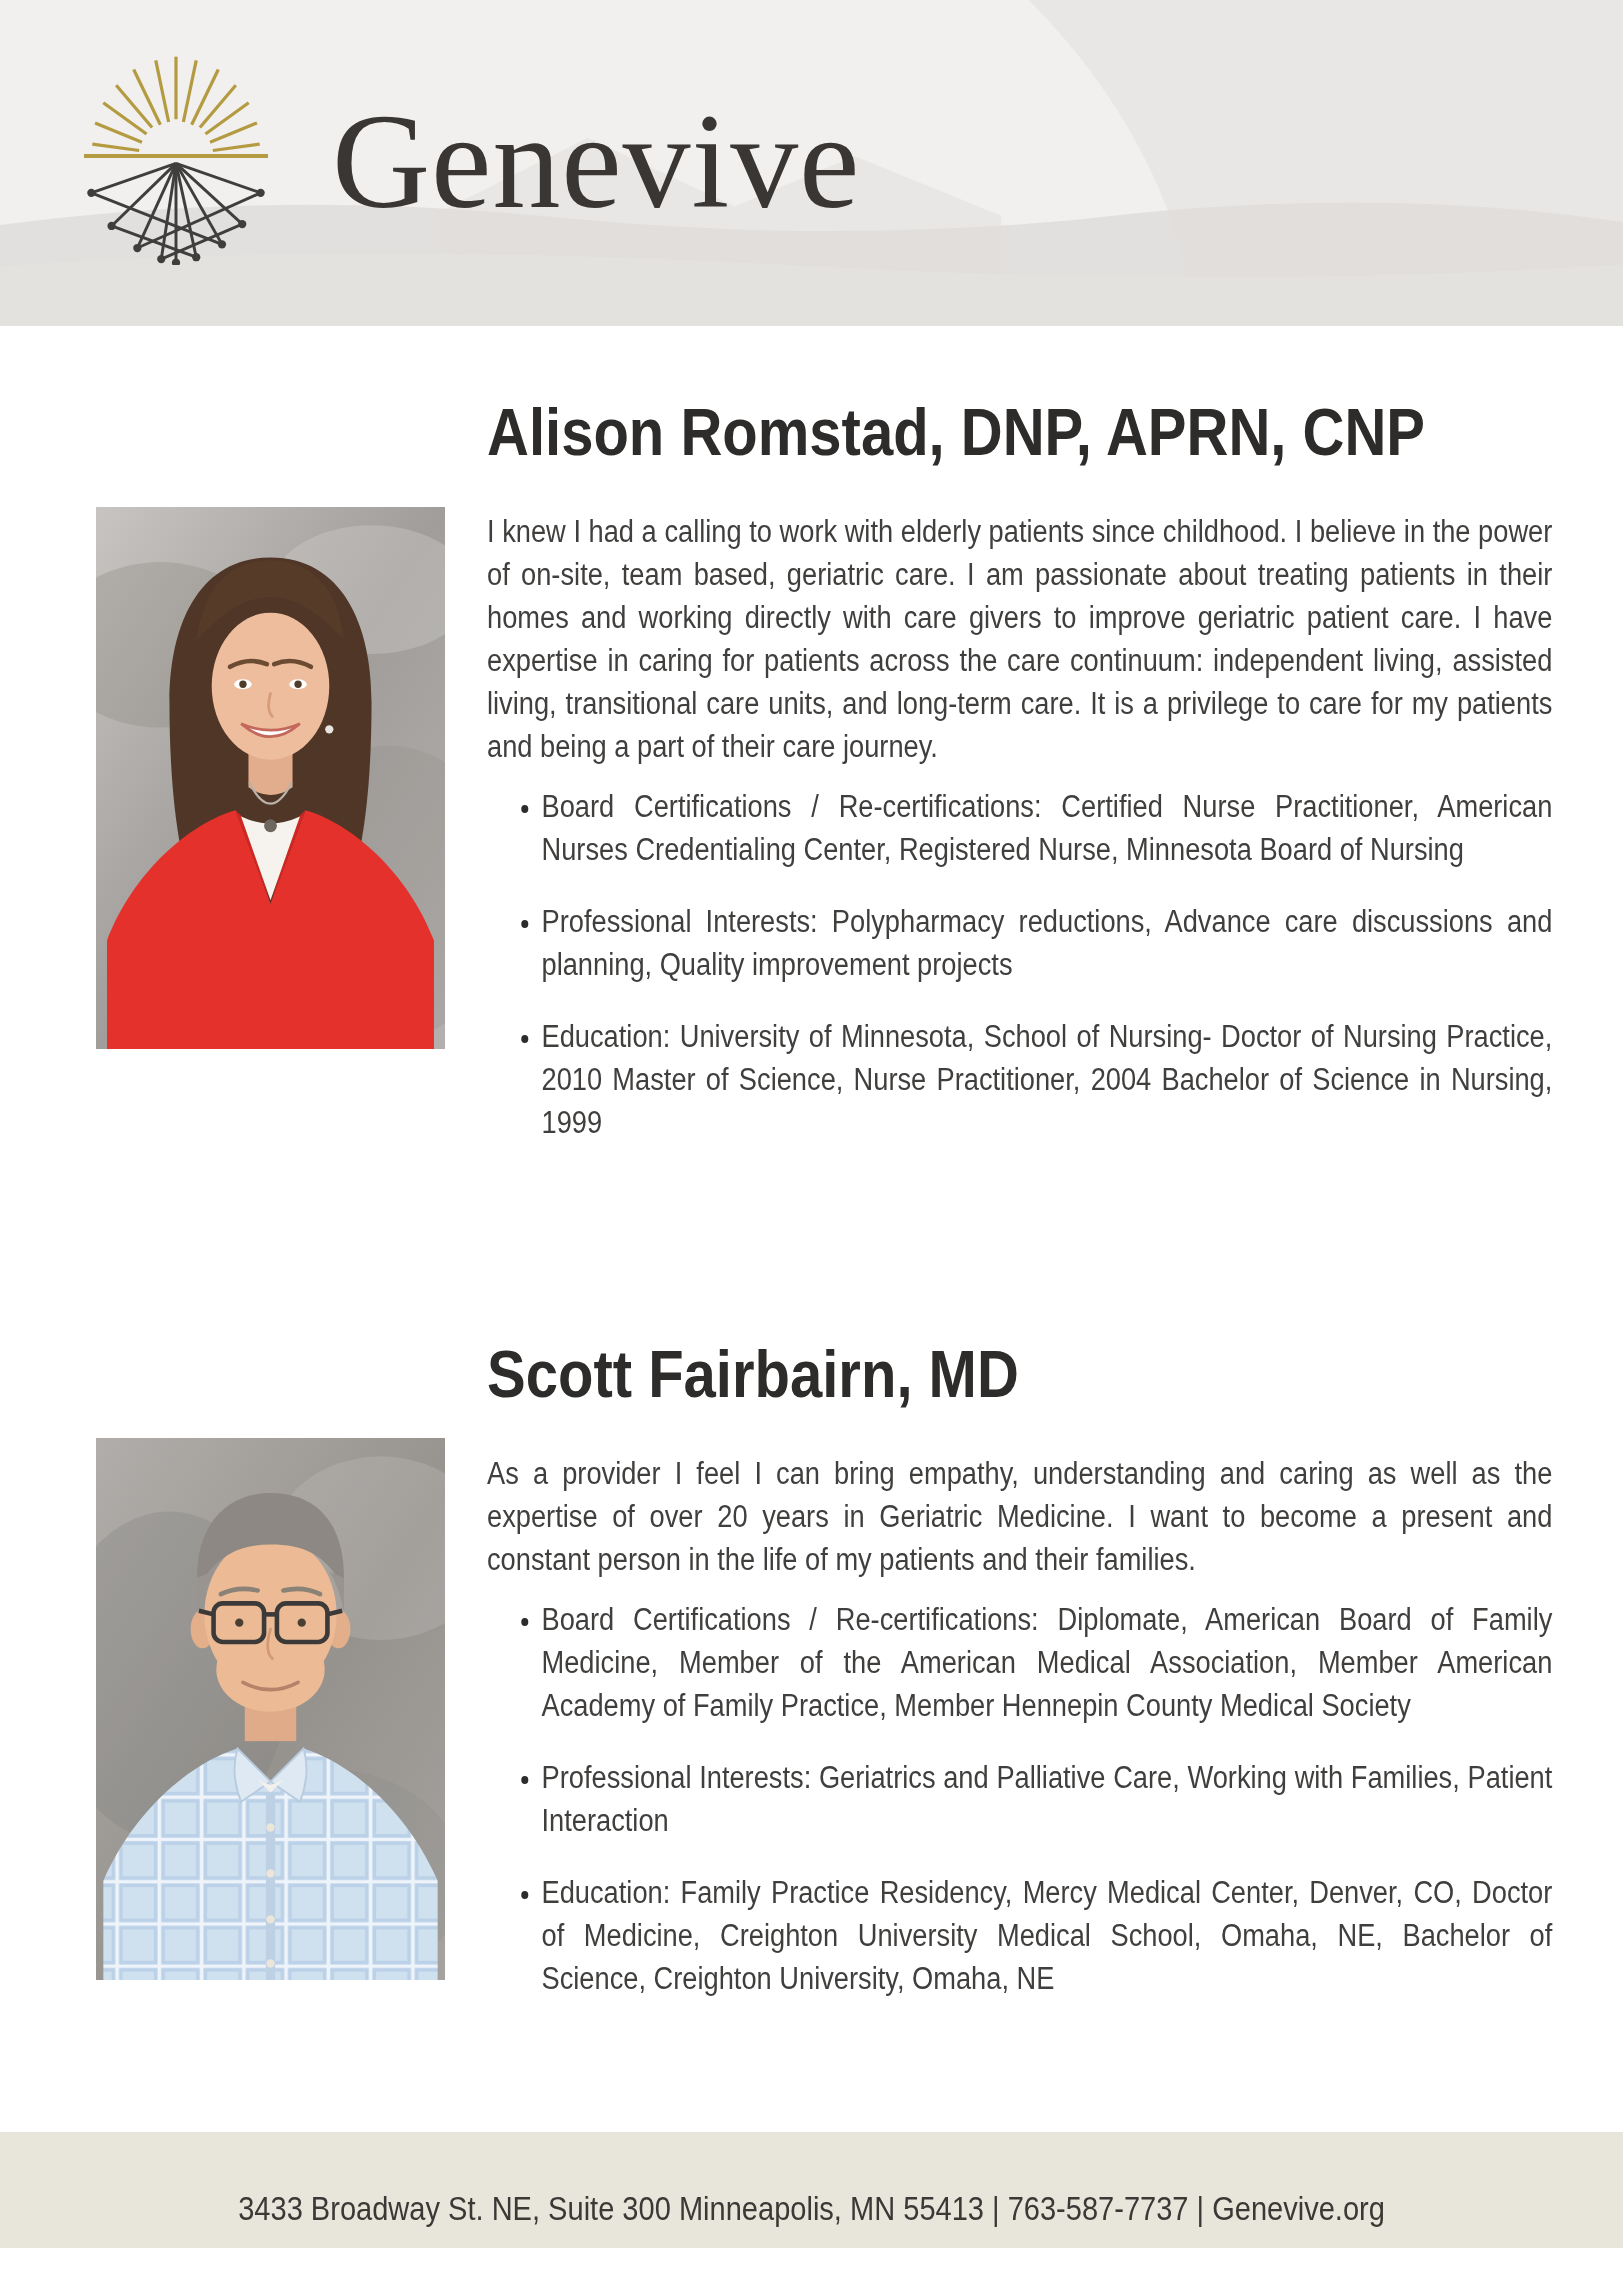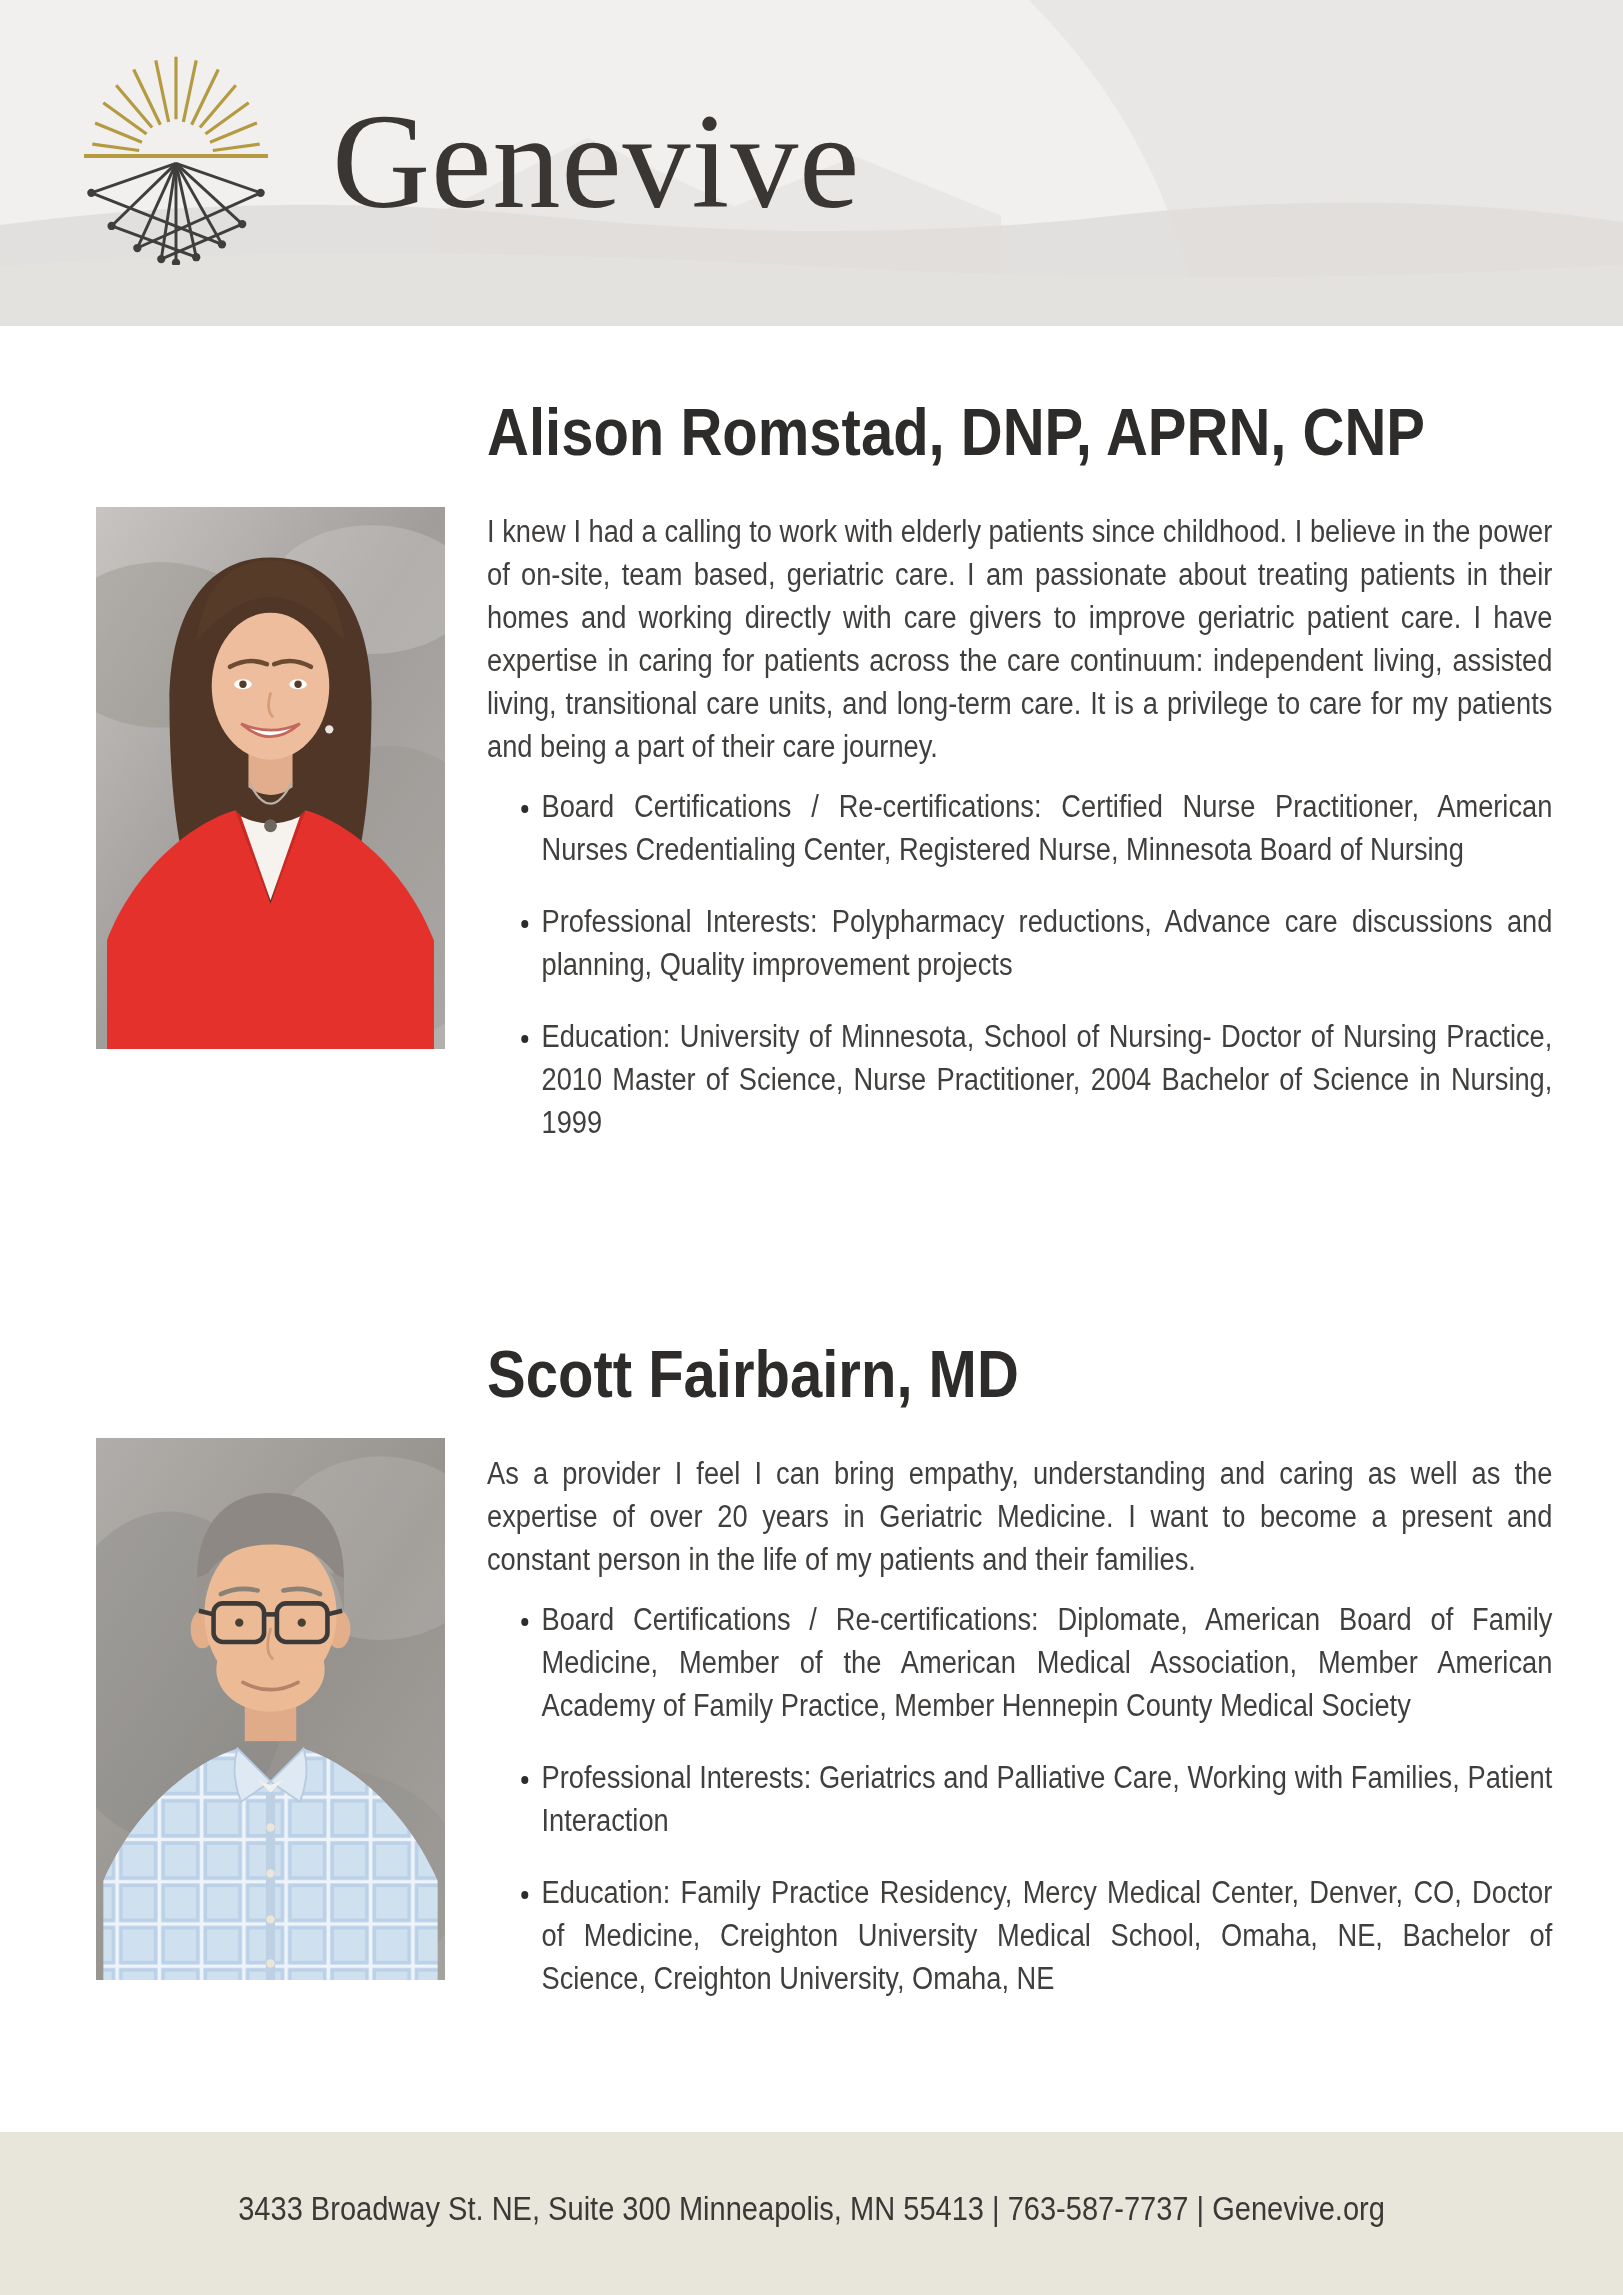--- a/index.html
+++ b/index.html
@@ -46,21 +46,21 @@
   .bullet-list li::marker{color:#2e2c2a;font-size:27.5px;}
 
   
   .photo{position:absolute;left:96px;width:349px;height:542px;}
   .photo-alison{top:507px;}
   .photo-scott{top:1438px;}
   .photo svg{display:block;width:100%;height:100%;}
 
   
   .footer{
-    position:absolute;left:0;top:2132px;width:1624px;height:163px;
+    position:absolute;left:0;top:2132px;width:1624px;height:116px;
     background:#e8e5db;text-align:center;
   }
   .footer-text{
     display:inline-block;margin-top:57px;font-size:33px;line-height:39px;
     color:#3b3936;transform:scaleX(0.88);transform-origin:center;
     white-space:nowrap;
   }
 </style>
 </head>
 <body>

